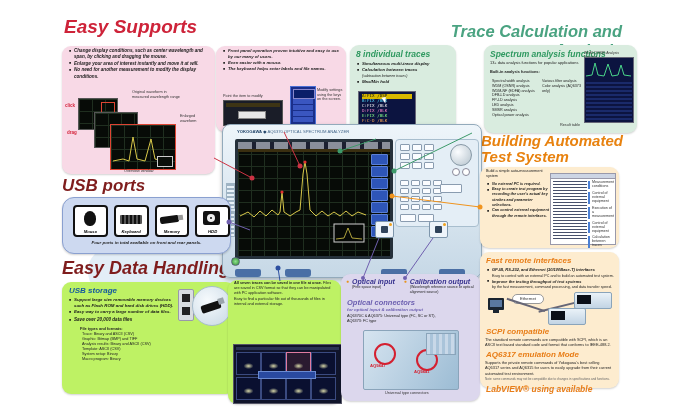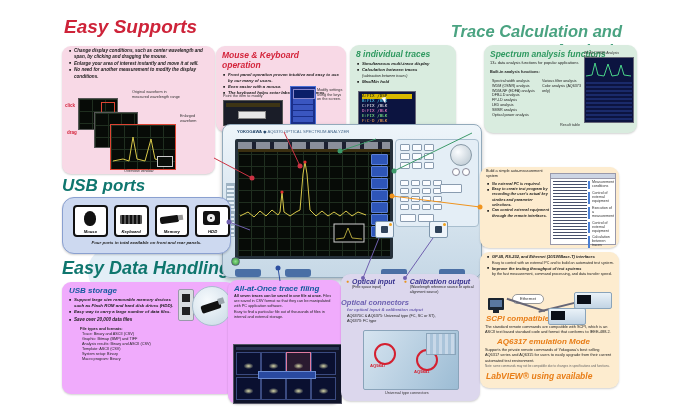--- a/index.html
+++ b/index.html
@@ -2,26 +2,26 @@
 <html><head>
 <meta charset="utf-8">
 <style>
   html,body{margin:0;padding:0;background:#fff}
   #canvas{position:relative;width:680px;height:417px;background:#fff;overflow:hidden;
           font-family:"Liberation Sans",sans-serif}
   .abs{position:absolute}
   .h{position:absolute;margin:0;font-style:italic;font-weight:bold;font-family:"Liberation Sans",sans-serif}
   .h.red{color:#ce2339}
   .h.grn{color:#4aa381}
-  .h.blu{color:#0f766e}
+  .h.blu{color:#7f1d1d}
   .h.org{color:#e8820f}
   .box{position:absolute;border-radius:9px;box-shadow:0 1px 2px rgba(0,0,0,.18)}
   .pink{background:#f8d9e6}
   .green{background:#d9ecdf}
-  .blue{background:#f0abfc}
+  .blue{background:#bef264}
   .lav{background:#dcd7ed}
   .cream{background:#fdeccf}
   .peri{background:#cdd9f0;border:1px solid #8aa0d0}
   .bt{font-style:italic;font-weight:bold;margin:0;font-family:"Liberation Sans",sans-serif}
   .bt.red{color:#d4233a;font-size:9px}
   .bt.grn{color:#2f9960;font-size:9px}
   .bt.blu{color:#155a9e;font-size:8px}
   .bt.org{color:#e87d17;font-size:8px}
   .bt.pur{color:#37328e;font-size:7px}
   .bt.pur2{color:#6c5fb0;font-size:7.5px}
@@ -57,20 +57,24 @@
 <body>
 
 <div id="canvas">
 
   <div class="abs" style="left:88px;top:248px;width:392px;height:46px;background:#e3eef7;border-radius:22px"></div>
 
   <h1 class="h red" style="left:64px;top:16px;font-size:19px">Easy Supports</h1>
   <h1 class="h grn" style="left:400px;top:22px;width:222px;font-size:16.5px;text-align:right">Trace Calculation and Analysis</h1>
   <h1 class="h blu" style="left:62px;top:176px;font-size:17px">USB ports</h1>
   <h1 class="h blu" style="left:62px;top:258px;font-size:18px">Easy Data Handling</h1>
+  <div class="abs" style="left:481px;top:133px;line-height:1.05">
+    <div class="h org" style="position:static;font-size:15px">Building Automated</div>
+    <div class="h org" style="position:static;font-size:15px">Test System</div>
+  </div>
 
   <div class="box pink" style="left:62px;top:46px;width:153px;height:128px">
     <ul class="bl">
       <li>Change display conditions, such as center wavelength and span, by clicking and dragging the mouse.</li>
       <li>Enlarge your area of interest instantly and  move it at will.</li>
       <li>No need for another measurement to modify the display conditions.</li>
     </ul>
     <div class="abs cap" style="left:70px;top:44px;width:52px">Original waveform in measured wavelength range</div>
     <div class="abs" style="left:3px;top:57px;color:#d4233a;font-weight:bold;font-size:4.5px">click</div>
     <div class="abs" style="left:5px;top:84px;color:#d4233a;font-weight:bold;font-size:4.5px">drag</div>
@@ -82,21 +86,20 @@
       <svg width="62" height="42" style="position:absolute;left:0;top:0">
         <polyline points="2,36 12,34 18,36 22,12 26,34 34,36 40,14 44,34 52,36 60,35" fill="none" stroke="#d8c84a" stroke-width="1"></polyline>
       </svg>
       <div class="abs" style="right:2px;bottom:2px;width:14px;height:9px;border:1px solid #ccc;background:#0a0f0a"></div>
     </div>
     <div class="abs cap" style="left:118px;top:68px;width:30px">Enlarged waveform</div>
     <div class="abs cap" style="left:62px;top:123px">Overview window</div>
   </div>
 
   <div class="box pink" style="left:216px;top:46px;width:130px;height:86px">
-    <p class="bt red" style="padding:4px 6px 0;font-size:8.5px">Mouse &amp; Keyboard operation</p>
     <ul class="bl" style="font-size:4.3px">
       <li>Front panel operation proven intuitive and easy to use by our many of users.</li>
       <li>Even easier with a mouse.</li>
       <li>The keyboard helps enter labels and file names.</li>
     </ul>
     <div class="abs cap" style="left:7px;top:48px">Point the item to modify</div>
     <div class="shot" style="left:7px;top:54px;width:58px;height:24px;background:#1a1d28">
       <div class="abs" style="left:2px;top:2px;width:54px;height:4px;background:#3d3415"></div>
       <div class="abs" style="left:14px;top:10px;width:26px;height:6px;background:#e8e8e8;border:1px solid #888"></div>
     </div>
@@ -292,21 +295,20 @@
       <div class="tiny" style="font-size:3.8px">Trace: Binary and ASCII (CSV)</div>
       <div class="tiny" style="font-size:3.8px">Graphic: Bitmap (BMP) and TIFF</div>
       <div class="tiny" style="font-size:3.8px">Analysis results: Binary and ASCII (CSV)</div>
       <div class="tiny" style="font-size:3.8px">Template: ASCII (CSV)</div>
       <div class="tiny" style="font-size:3.8px">System setup: Binary</div>
       <div class="tiny" style="font-size:3.8px">Macro program: Binary</div>
     </div>
   </div>
 
   <div class="box blue" style="left:228px;top:280px;width:113px;height:124px">
-    <p class="bt blu" style="padding:4px 6px 0">All-at-Once trace filing</p>
     <div class="tiny" style="margin:1px 6px 0;font-size:3.8px">
       <span style="font-weight:bold">All seven traces can be saved in one file at once.</span>
       <span>Files are saved in CSV format so that they can be manipulated with PC application software.</span>
     </div>
     <div class="tiny" style="margin:1px 6px 0;font-size:3.8px">Easy to find a particular file out of thousands of files in internal and external storage.</div>
     <div class="abs" style="left:5px;top:64px;width:103px;height:54px;background:#10142a;border:1px solid #556;padding:2px">
       <div style="height:3px;background:#2a3354;margin-bottom:2px"></div>
       <div style="display:grid;grid-template-columns:repeat(4,23px);gap:2px">
         <div class="thcell"></div>
           <div class="thcell"></div>
@@ -325,21 +327,21 @@
     <div style="display:flex;padding:4px 5px 0;gap:4px">
       <div style="width:56px">
         <p class="bt pur dotlbl">Optical input</p>
         <div class="tiny" style="font-size:3.6px;margin-left:6px">(Free space input)</div>
       </div>
       <div style="width:74px">
         <p class="bt pur dotlbl">Calibration output</p>
         <div class="tiny" style="font-size:3.6px;margin-left:6px">(Wavelength reference source or optical alignment source)</div>
       </div>
     </div>
-    <p class="bt pur2" style="padding:4px 0 0">Optical connectors</p>
+    <p class="bt pur2" style="padding:4px 6px 0">Optical connectors</p>
     <div style="font-style:italic;font-weight:bold;font-size:4.4px;color:#6c5fb0;margin:0 6px">for optical input &amp; calibration output</div>
     <div class="tiny" style="margin:2px 6px 0;font-size:3.8px">AQ6370C &amp; AQ6375:  Universal type (FC, SC or ST),</div>
     <div class="tiny" style="margin:0 6px;font-size:3.8px">AQ6373:  FC type</div>
     <div class="abs" style="left:22px;top:56px;width:94px;height:58px;background:linear-gradient(120deg,#d6e4f0,#9cbcd4);border:1px solid #8aa4ba;border-radius:2px">
       <div class="abs" style="left:10px;top:12px;width:18px;height:18px;border:2px solid #d42030;border-radius:50%"></div>
       <div class="abs" style="left:52px;top:18px;width:18px;height:18px;border:2px solid #d42030;border-radius:50%"></div>
       <div class="abs" style="left:6px;top:32px;color:#d42030;font-weight:bold;font-size:4.2px">AQ9447</div>
       <div class="abs" style="left:50px;top:38px;color:#d42030;font-weight:bold;font-size:4.2px">AQ9441</div>
       <div class="abs" style="left:62px;top:2px;width:28px;height:20px;background:repeating-linear-gradient(90deg,#c8d8e8 0 3px,#aac4da 3px 6px);border:1px solid #8aa4ba"></div>
     </div>
@@ -360,20 +362,21 @@
         <div class="ann">Measurement conditions</div>
         <div class="ann">Control of external equipment</div>
         <div class="ann">Execution of a measurement</div>
         <div class="ann">Control of external equipment</div>
         <div class="ann">Calculation between traces</div>
       </div>
     </div>
   </div>
 
   <div class="box cream" style="left:480px;top:252px;width:139px;height:136px">
+    <p class="bt org" style="padding:4px 6px 0">Fast remote interfaces</p>
     <ul class="bl" style="font-size:4px;margin-top:2px">
       <li><span>GP-IB, RS-232, and Ethernet (10/100Base-T) interfaces</span><br>
         <span style="font-weight:normal;font-style:normal;font-size:3.7px">Easy to control with an external PC and to build an automated test system.</span></li>
       <li><span>Improve the testing throughput of test systems</span><br>
         <span style="font-weight:normal;font-style:normal;font-size:3.7px">by the fast measurement, command processing, and data transfer speed.</span></li>
     </ul>
     <div class="abs" style="left:6px;top:40px;width:127px;height:32px">
       <div class="abs" style="left:2px;top:6px;width:16px;height:12px;background:#1a2430;border-radius:1px">
         <div class="abs" style="left:2px;top:2px;width:12px;height:7px;background:#5a78a0"></div>
       </div>
@@ -384,21 +387,21 @@
       <div class="abs" style="left:52px;top:14px;width:40px;height:1.5px;background:#667;transform:rotate(-14deg)"></div>
       <div class="abs" style="left:88px;top:0;width:36px;height:15px;background:linear-gradient(#eaf2f8,#c2d4e4);border:1px solid #8aa4ba;border-radius:2px">
         <div class="abs" style="left:2px;top:2px;width:14px;height:9px;background:#0a0f18"></div>
       </div>
       <div class="abs" style="left:62px;top:16px;width:36px;height:15px;background:linear-gradient(#eaf2f8,#c2d4e4);border:1px solid #8aa4ba;border-radius:2px">
         <div class="abs" style="left:2px;top:2px;width:14px;height:9px;background:#0a0f18"></div>
       </div>
     </div>
     <p class="bt org" style="padding:36px 6px 0">SCPI compatible</p>
     <div class="scpi-text">The standard remote commands are compatible with SCPI, which is an ASCII text based standard code and format that conforms to IEEE-488.2.</div>
-    <p class="bt org" style="padding:3px 17px 0">AQ6317 emulation Mode</p>
+    <p class="bt org" style="padding:3px 6px 0">AQ6317 emulation Mode</p>
     <div class="scpi-text">Supports the private remote commands of Yokogawa's best selling AQ6317 series and AQ6315 for users to easily upgrade from their current automated test environment.</div>
     <div style="font-size:3px;color:#666;margin:1px 5px 0">Note: some commands may not be compatible due to changes in specifications and functions.</div>
     <p class="bt org" style="padding:3px 6px 0;font-size:8.5px">LabVIEW® using available</p>
   </div>
 
   <svg class="abs" style="left:0;top:0;pointer-events:none" width="680" height="417">
     <line x1="214" y1="158" x2="252" y2="178" stroke="#cc3344" stroke-width="1"></line>
     <circle cx="252" cy="178" r="2.5" fill="#cc3344"></circle>
     <line x1="284" y1="132" x2="300" y2="166" stroke="#cc3344" stroke-width="1"></line>
     <circle cx="300" cy="166" r="2.5" fill="#cc3344"></circle>

